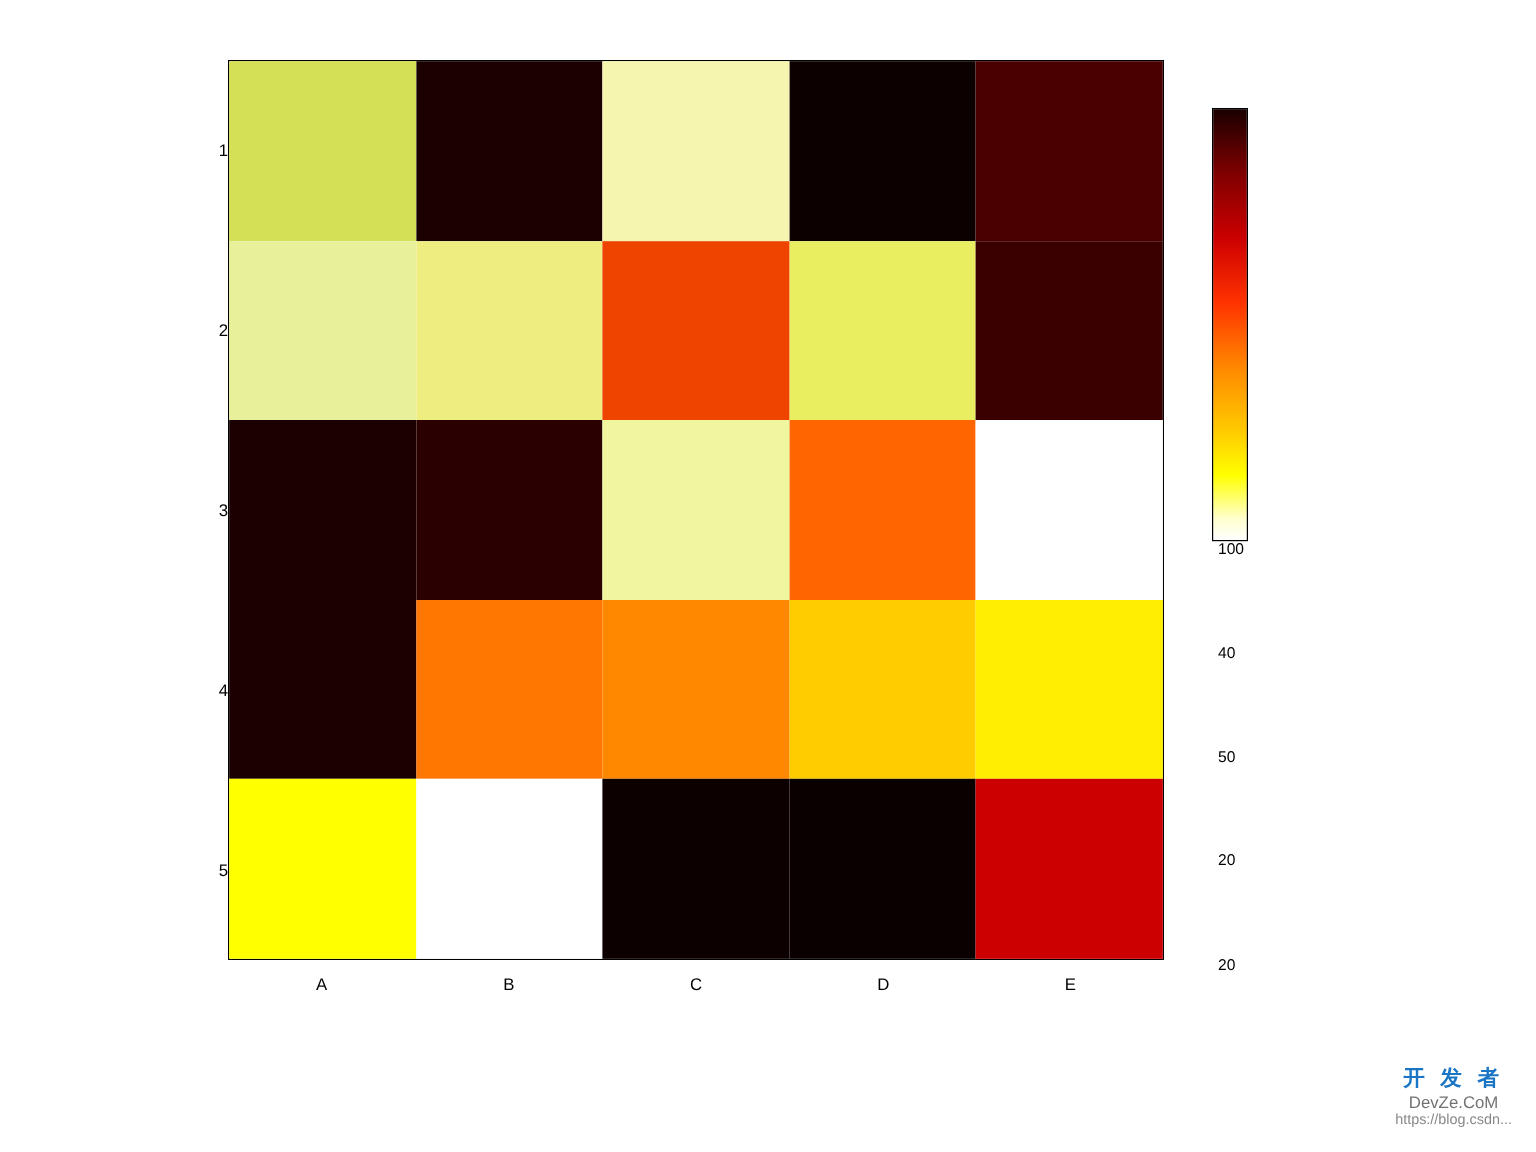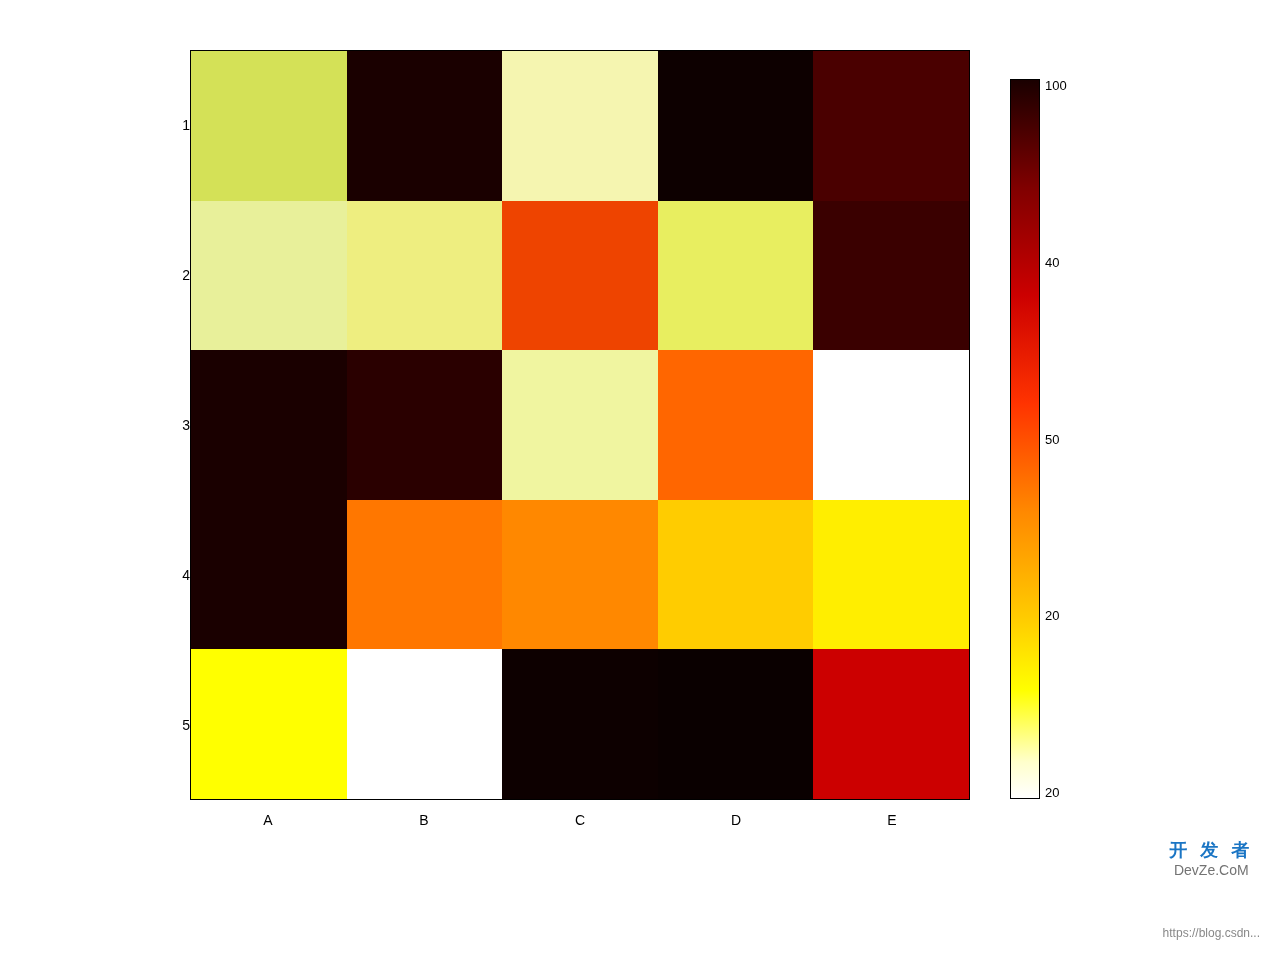--- a/index.html
+++ b/index.html
@@ -78,26 +78,26 @@
     .x-label {
       font-size: 14px;
       color: #000;
       flex: 1;
       text-align: center;
     }
 
     
     .colorbar-container {
       position: absolute;
-      top: 79px;
+      top: 90px;
       left: 1010px;
       width: 60px;
       height: 720px;
       display: flex;
-      flex-direction: row;
+      flex-direction: column;
       align-items: stretch;
     }
 
     .colorbar-gradient {
       width: 30px;
       height: 100%;
       border: 1px solid #000;
       background: linear-gradient(to top,
         #ffffff 0%,
         #ffffcc 5%,
@@ -141,21 +141,20 @@
     }
 
     .watermark-en {
       font-size: 14px;
       color: #737373;
     }
 
     .watermark-url {
       font-size: 12px;
       color: #888;
-      margin-top: 48px;
     }
   </style>
 </head>
 <body>
 
 <div class="chart-container">
   <div class="chart-body">
     <div class="y-axis">
 
     <div class="y-label">1</div>

